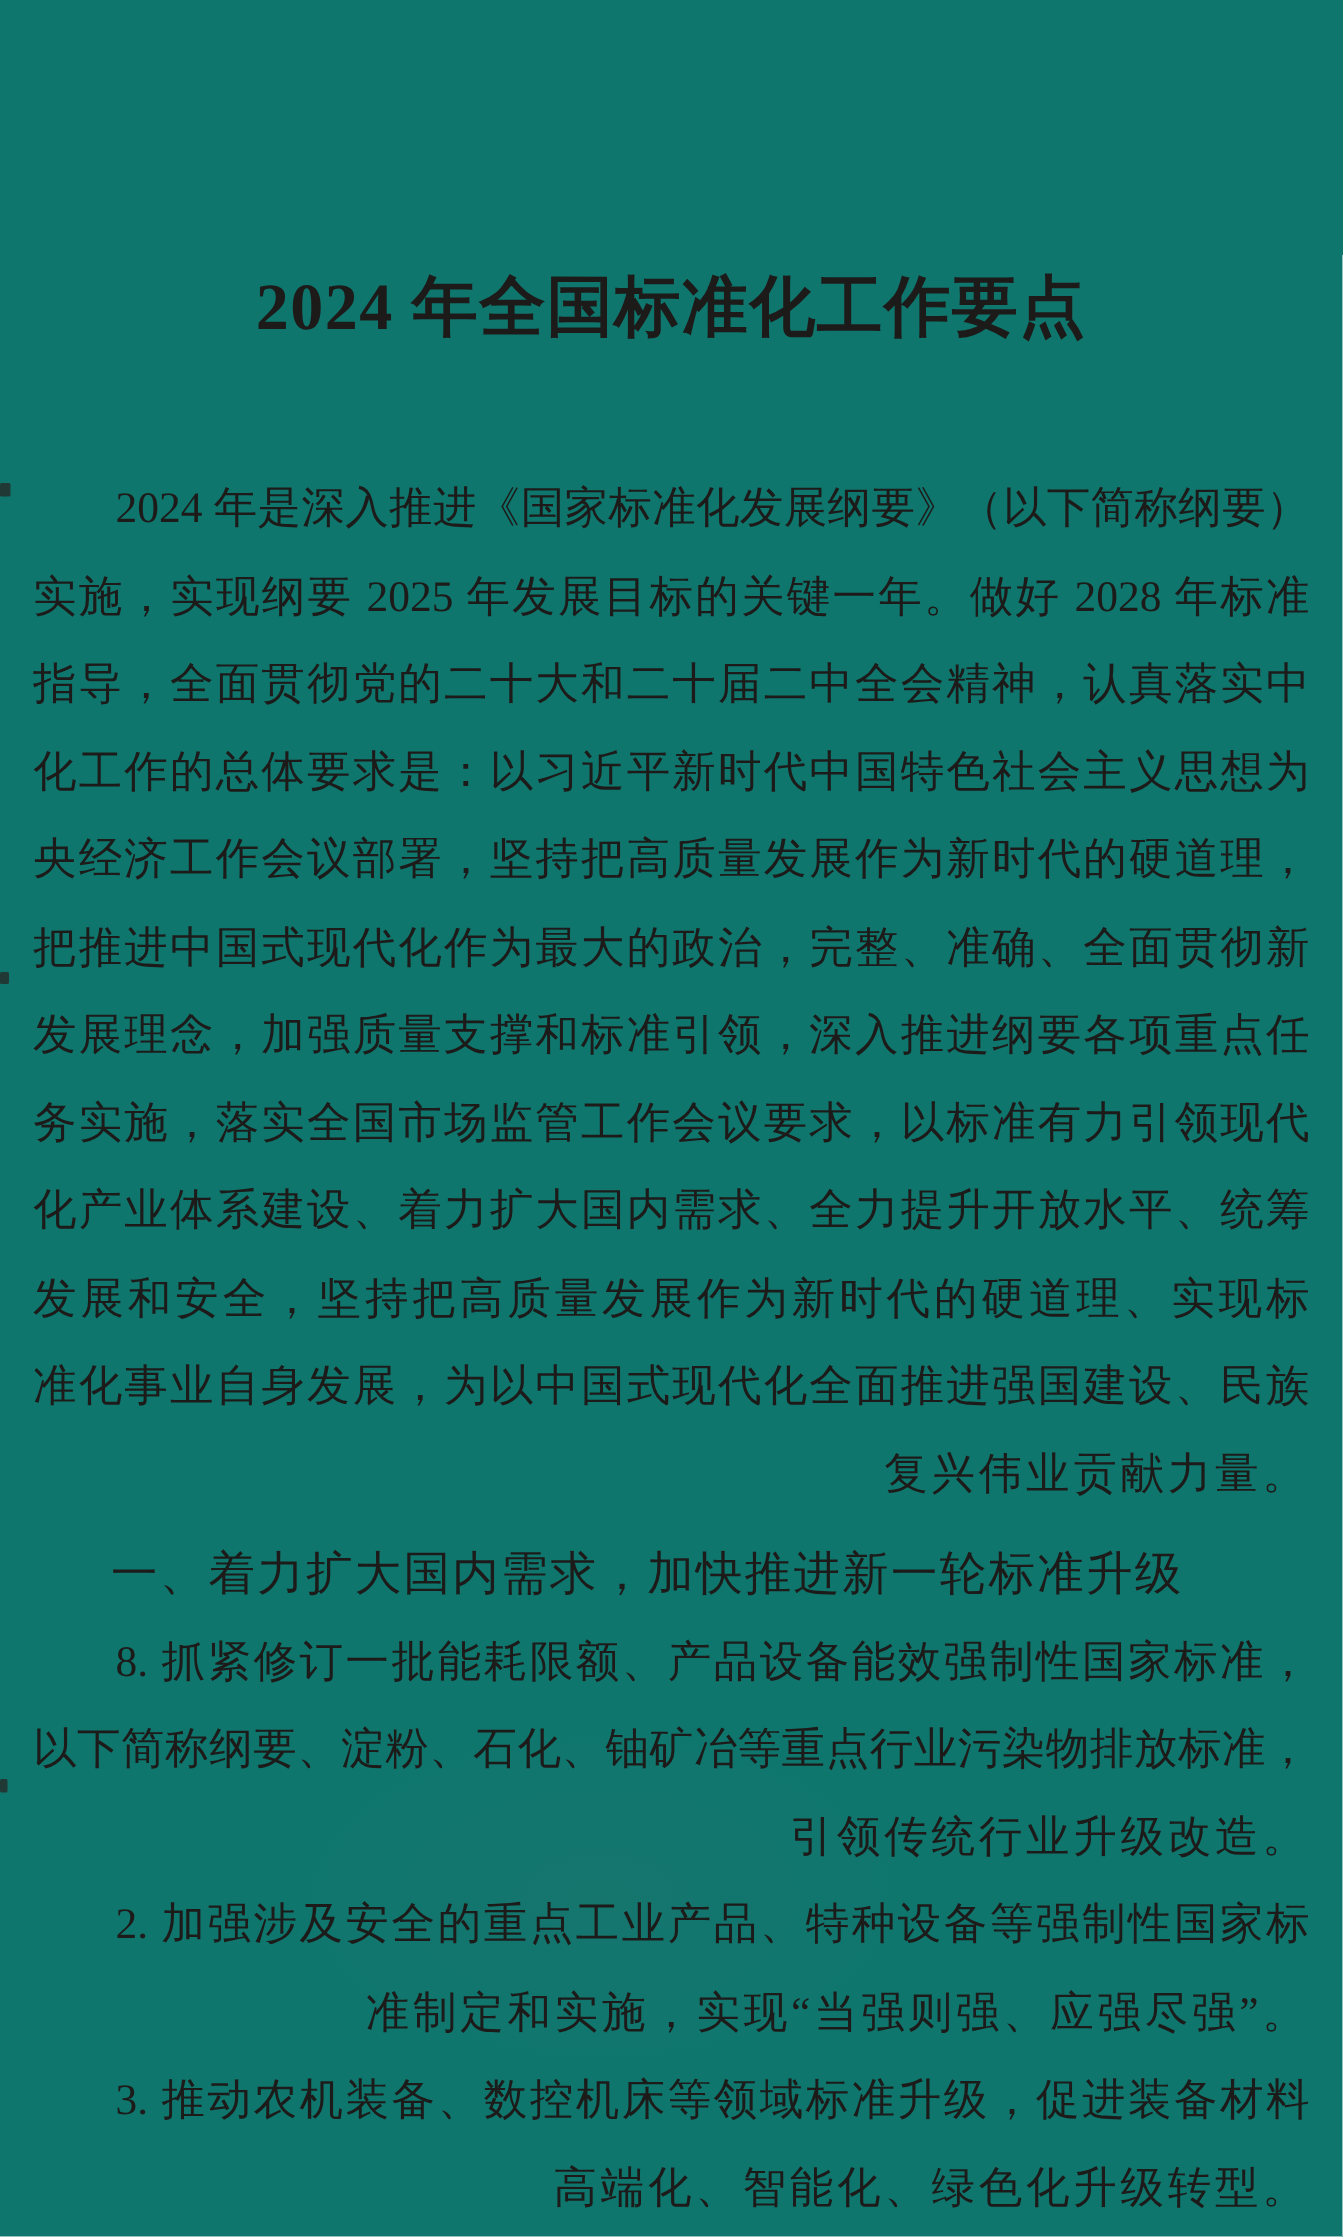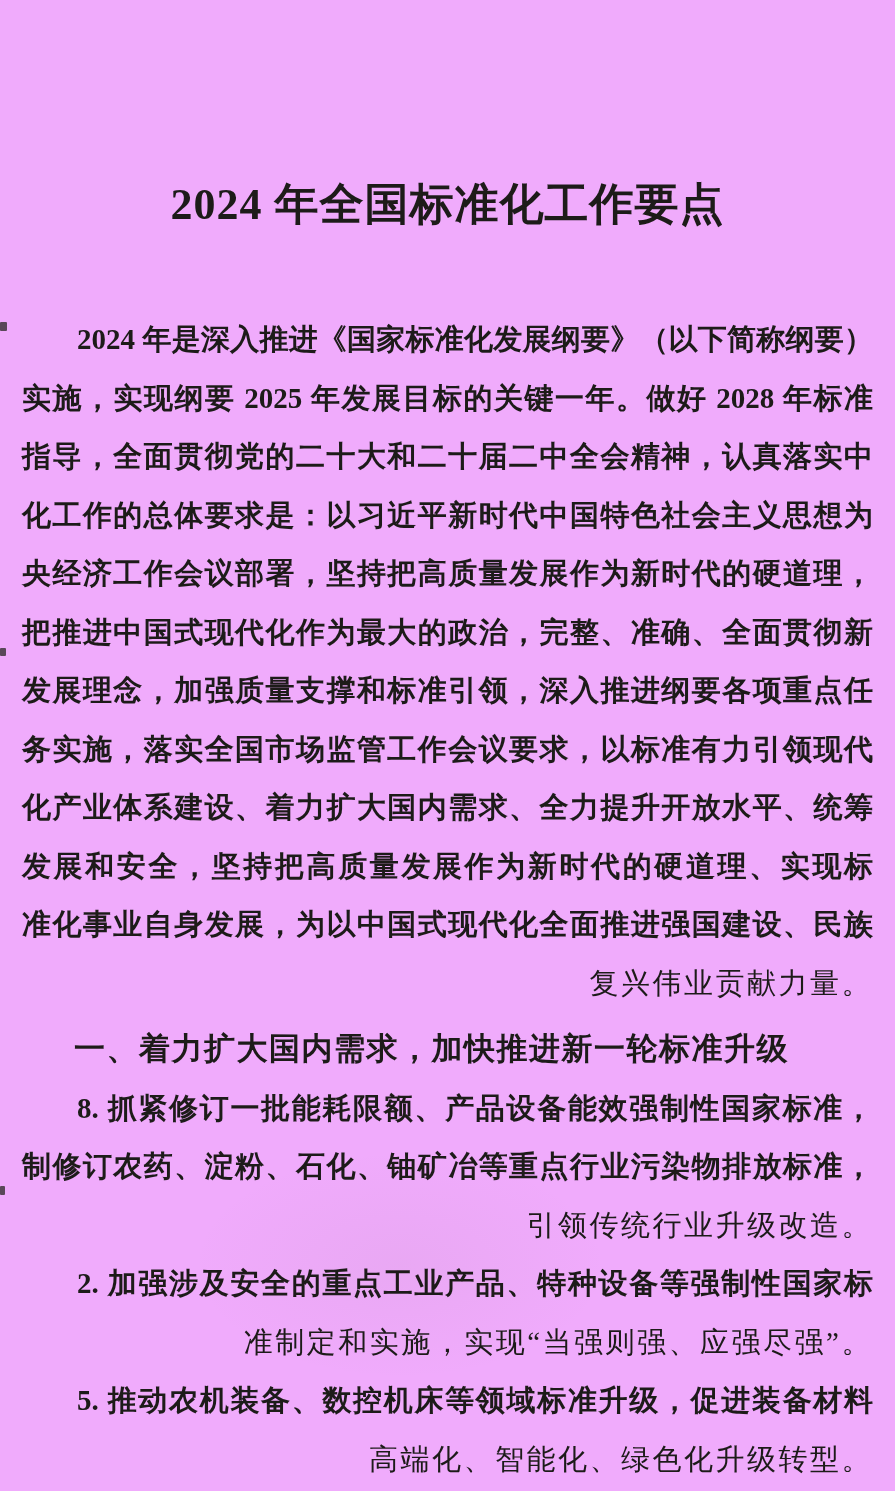--- a/index.html
+++ b/index.html
@@ -4,21 +4,21 @@
 <style>
   html, body {
     margin: 0;
     padding: 0;
     background: #ffffff;
   }
   .page {
     position: relative;
     width: 895px;
     height: 1491px;
-    background: #f0abfc;
+    background: #0f766e;
     overflow: hidden;
     font-family: "Liberation Serif", "DejaVu Serif", serif;
     color: #1d1b19;
   }
   .doc-title {
     position: absolute;
     top: 168px;
     left: 0;
     right: 0;
     margin: 0;
@@ -36,32 +36,31 @@
   }
   .line {
     height: 58.5px;
     line-height: 58.5px;
     font-size: 29px;
     overflow: visible;
   }
   .jline {
     text-align: justify;
     text-align-last: justify;
-    font-weight: bold;
   }
   .first {
     text-indent: 55px;
   }
   .last {
     letter-spacing: 2.5px;
     text-align: right;
   }
   .heading {
     font-family: "Liberation Sans", "DejaVu Sans", sans-serif;
-    font-weight: bold;
+    font-weight: normal;
     font-size: 31px;
     text-indent: 52px;
     letter-spacing: 1.5px;
     margin-top: 8px;
   }
   
   .scan-smudge {
     position: absolute;
     left: 190px;
     top: 1150px;
@@ -102,24 +101,24 @@
     <div class="line jline">发展理念，加强质量支撑和标准引领，深入推进纲要各项重点任</div>
     <div class="line jline">务实施，落实全国市场监管工作会议要求，以标准有力引领现代</div>
     <div class="line jline">化产业体系建设、着力扩大国内需求、全力提升开放水平、统筹</div>
     <div class="line jline">发展和安全，坚持把高质量发展作为新时代的硬道理、实现标</div>
     <div class="line jline">准化事业自身发展，为以中国式现代化全面推进强国建设、民族</div>
     <div class="line last">复兴伟业贡献力量。</div>
 
     <div class="line heading">一、着力扩大国内需求，加快推进新一轮标准升级</div>
 
     <div class="line jline first">8. 抓紧修订一批能耗限额、产品设备能效强制性国家标准，</div>
-    <div class="line jline">制修订农药、淀粉、石化、铀矿冶等重点行业污染物排放标准，</div>
+    <div class="line jline">以下简称纲要、淀粉、石化、铀矿冶等重点行业污染物排放标准，</div>
     <div class="line last">引领传统行业升级改造。</div>
 
     <div class="line jline first">2. 加强涉及安全的重点工业产品、特种设备等强制性国家标</div>
     <div class="line last">准制定和实施，实现“当强则强、应强尽强”。</div>
 
-    <div class="line jline first">5. 推动农机装备、数控机床等领域标准升级，促进装备材料</div>
+    <div class="line jline first">3. 推动农机装备、数控机床等领域标准升级，促进装备材料</div>
     <div class="line last">高端化、智能化、绿色化升级转型。</div>
 
   </div>
 
 </div>
 
 </body></html>

